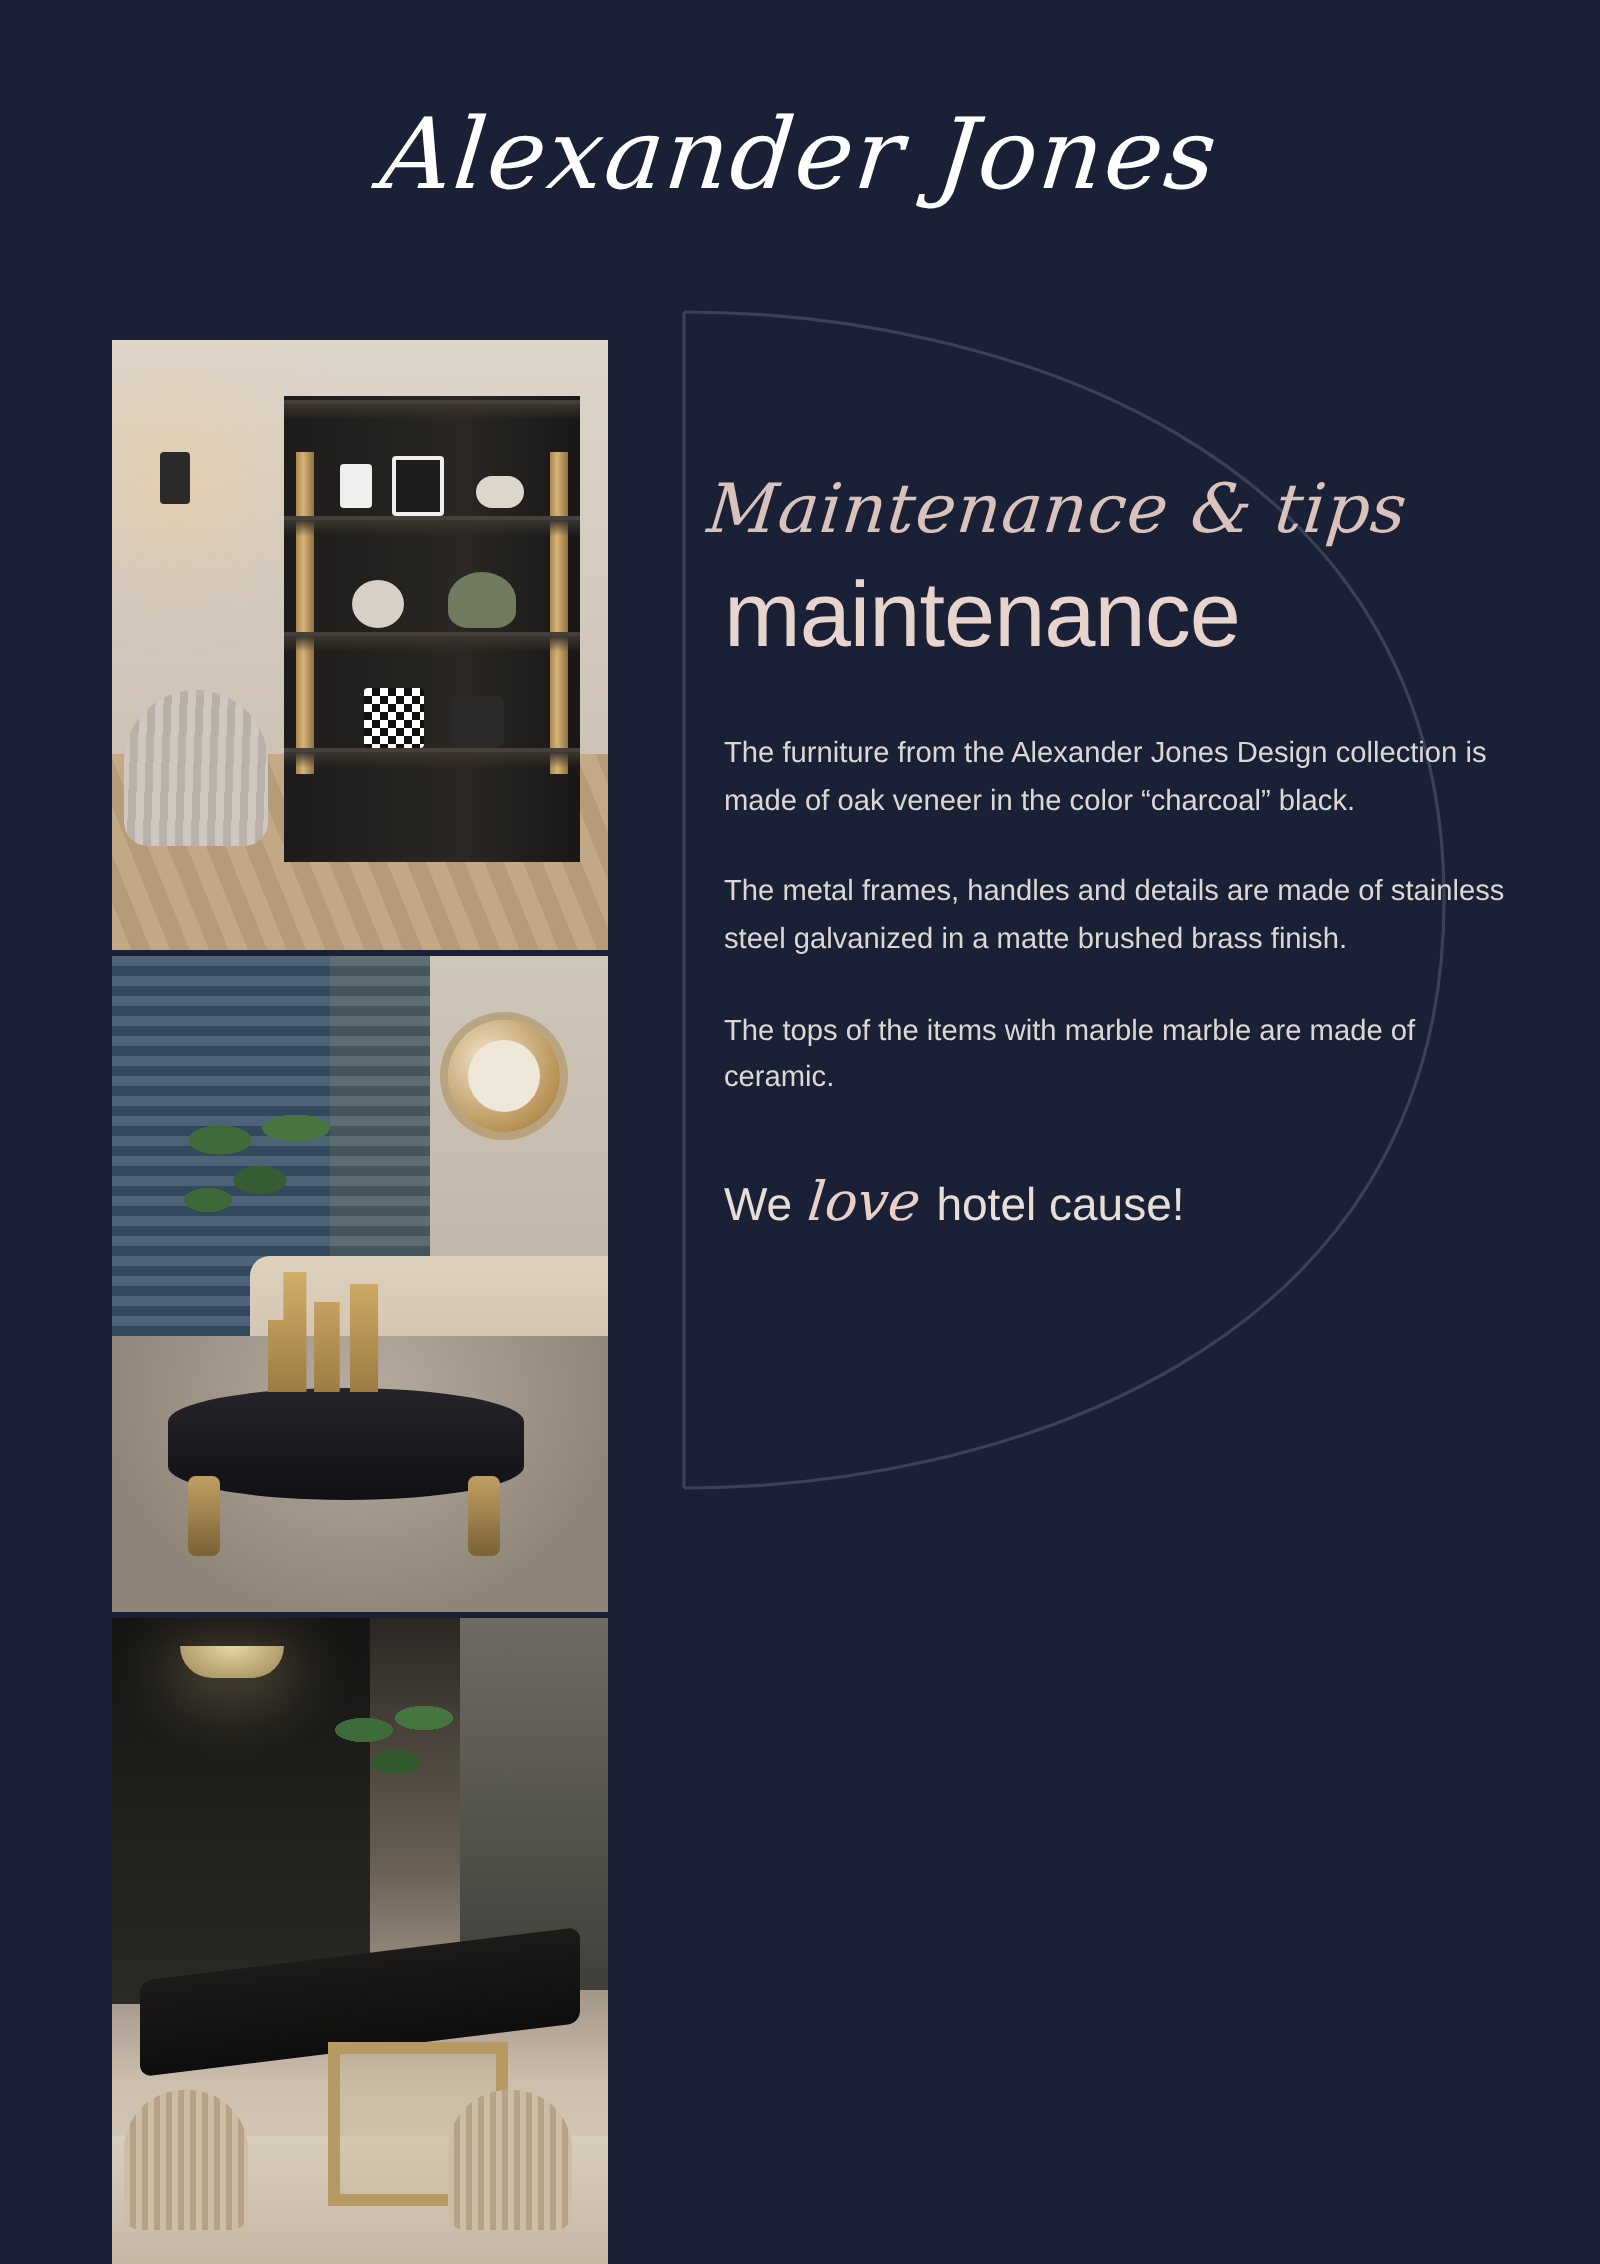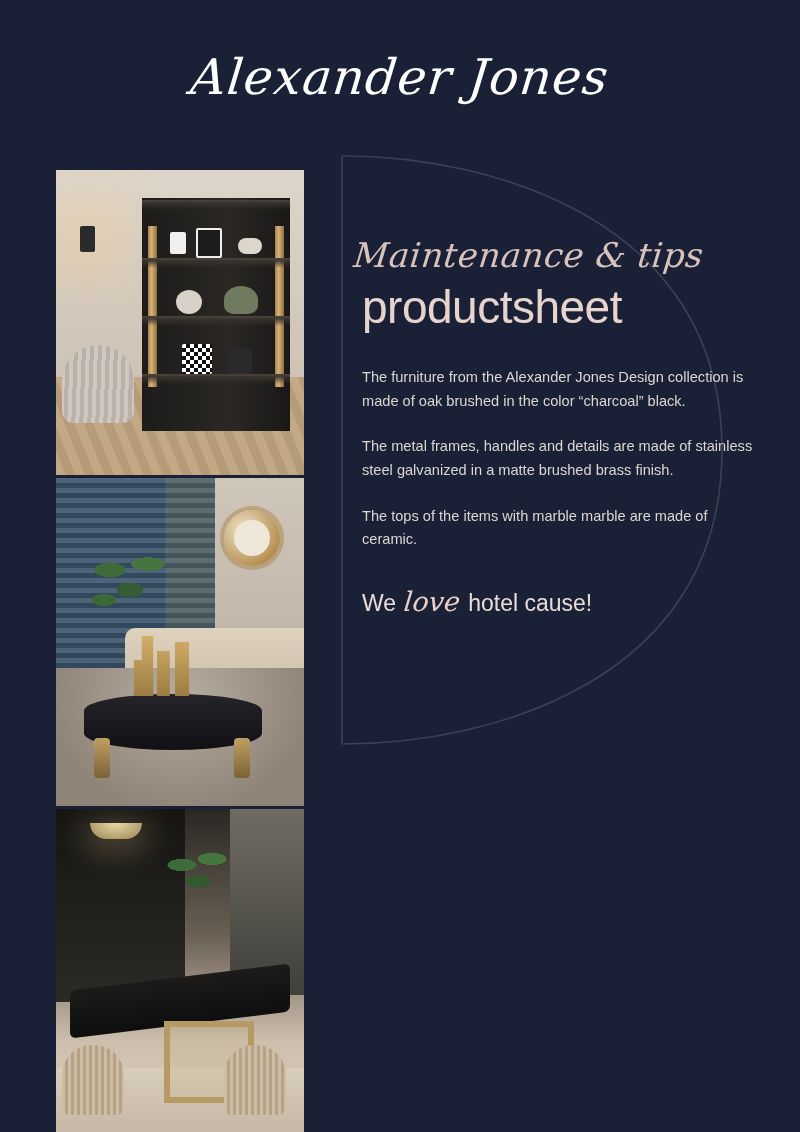--- a/index.html
+++ b/index.html
@@ -339,24 +339,24 @@
     <div class="dbase"></div>
     <div class="chairL"></div>
     <div class="chairR"></div>
   </div>
 
 </div>
 
 <div class="content">
 
   <div class="script-title">Maintenance &amp; tips</div>
-  <div class="main-title">productsheet</div>
+  <div class="main-title">maintenance</div>
 
   <div class="body-copy">
-    <p>The furniture from the Alexander Jones Design collection is made of oak brushed in the color “charcoal” black.</p>
+    <p>The furniture from the Alexander Jones Design collection is made of oak veneer in the color “charcoal” black.</p>
     <p>The metal frames, handles and details are made of stainless steel galvanized in a matte brushed brass finish.</p>
     <p>The tops of the items with marble marble are made of ceramic.</p>
   </div>
 
   <div class="closing">
     <span>We</span>
     <span class="em">love</span>
     <span>hotel cause!</span>
   </div>
 

